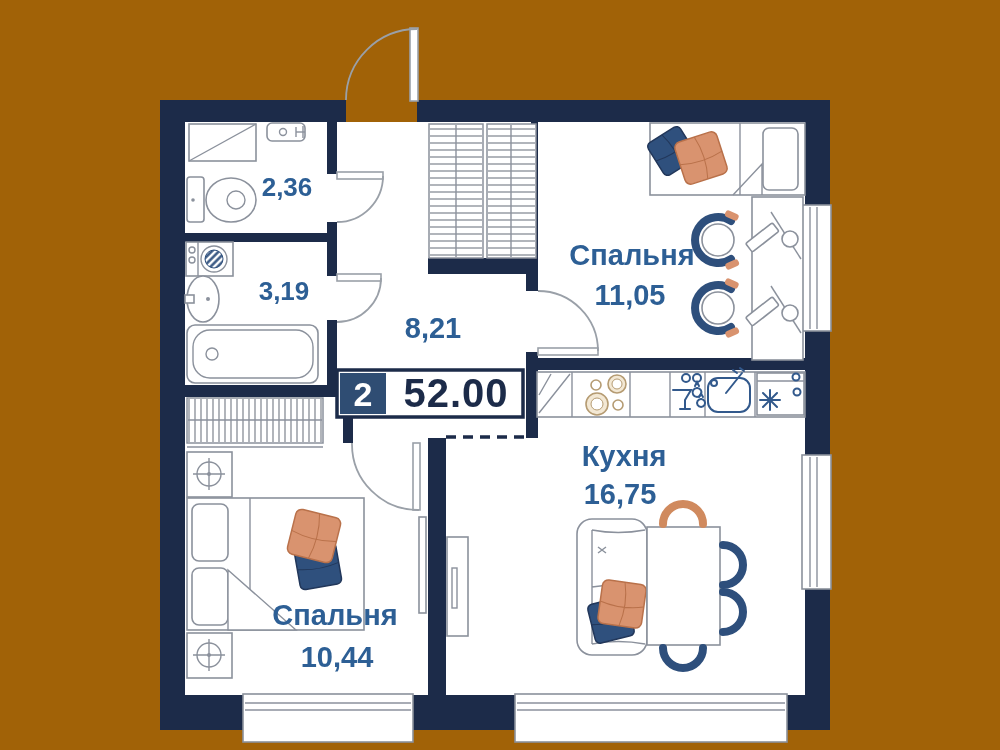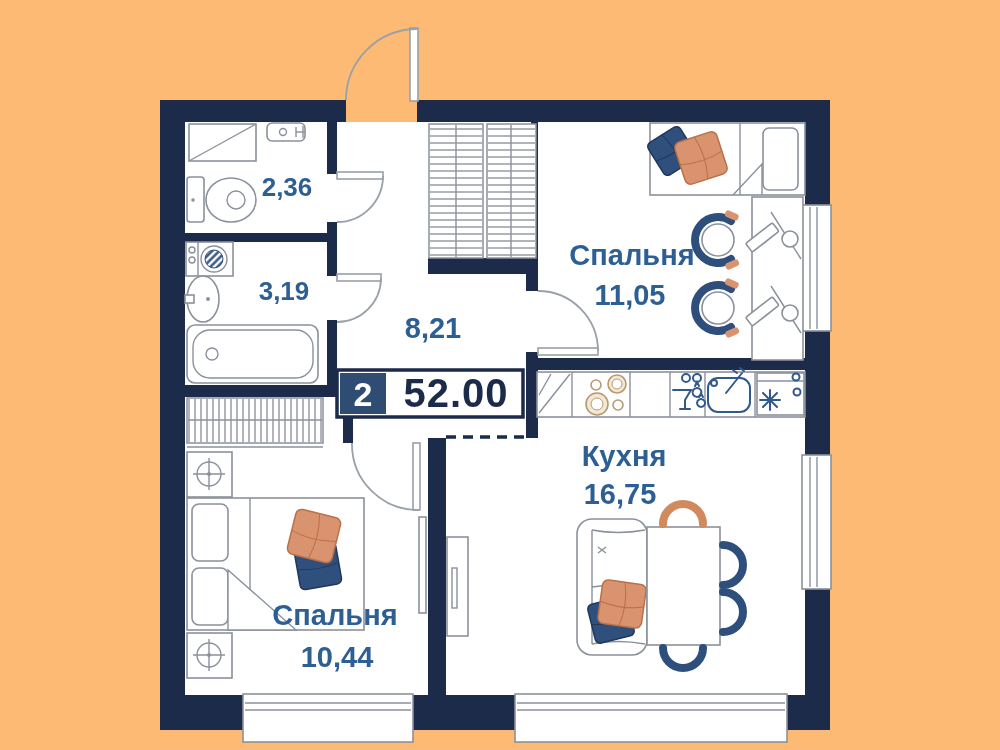--- a/index.html
+++ b/index.html
@@ -1,16 +1,16 @@
 <!DOCTYPE html>
 <html><head>
 <meta charset="utf-8">
 <style>
   html,body{margin:0;padding:0;background:#fafafa;}
-  #stage{position:relative;width:1000px;height:750px;background:#fdba74;overflow:hidden;
+  #stage{position:relative;width:1000px;height:750px;background:#a16207;overflow:hidden;
          font-family:"Liberation Sans",sans-serif;}
   svg{display:block}
   .wall{fill:#1c2b49;}
   .fixt{fill:#ffffff;stroke:#8b919c;stroke-width:1.6;}
   .fixt-thin{fill:none;stroke:#8b919c;stroke-width:1.4;}
   .door{fill:#ffffff;stroke:#9aa0a8;stroke-width:1.6;}
   .arc{fill:none;stroke:#9aa0a8;stroke-width:1.8;}
   .appl{fill:#ffffff;stroke:#32598c;stroke-width:2;}
   .appl-line{fill:none;stroke:#32598c;stroke-width:2;stroke-linecap:round;}
   .win{fill:#ffffff;stroke:#8b919c;stroke-width:1.6;}

